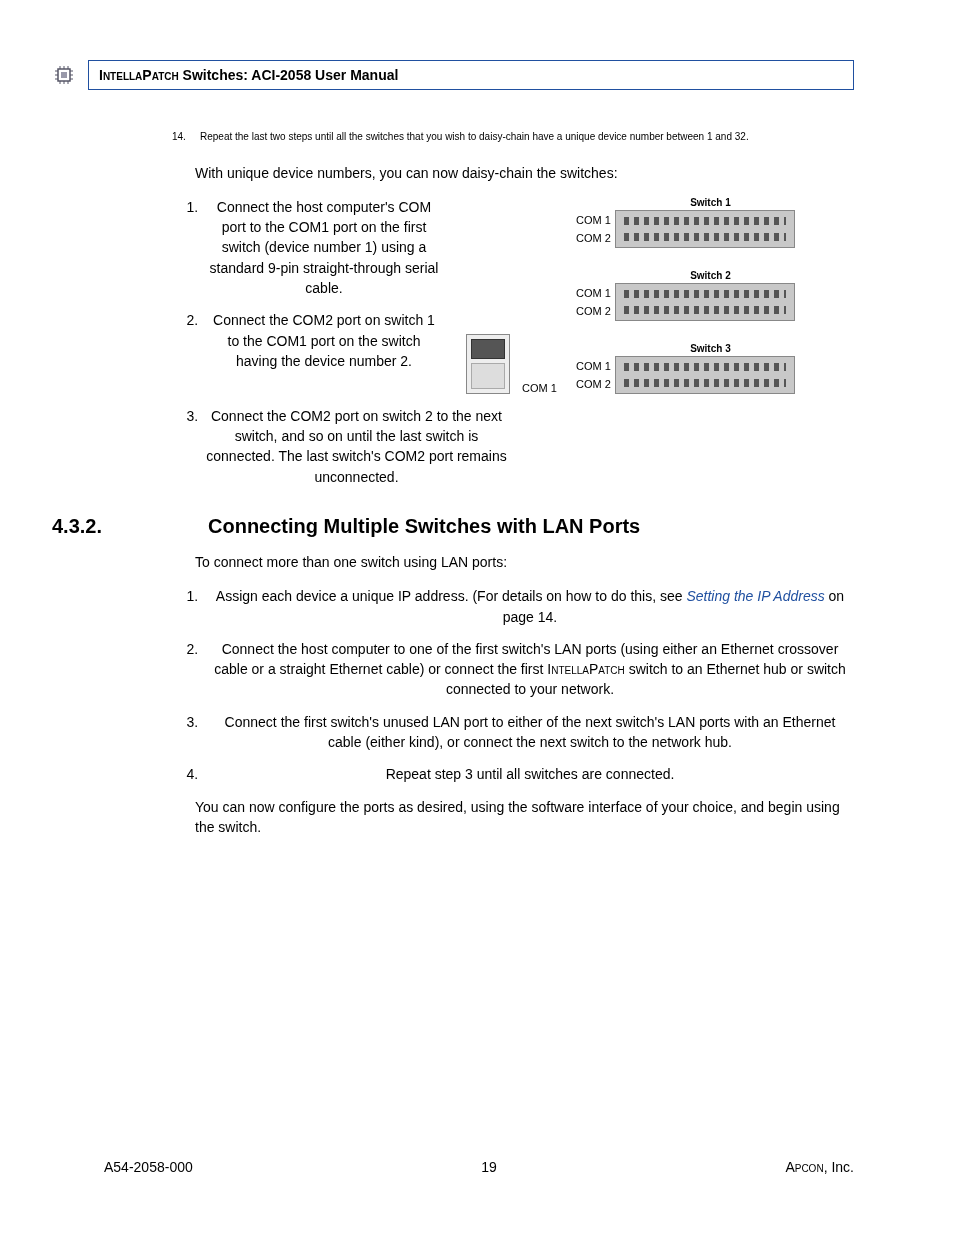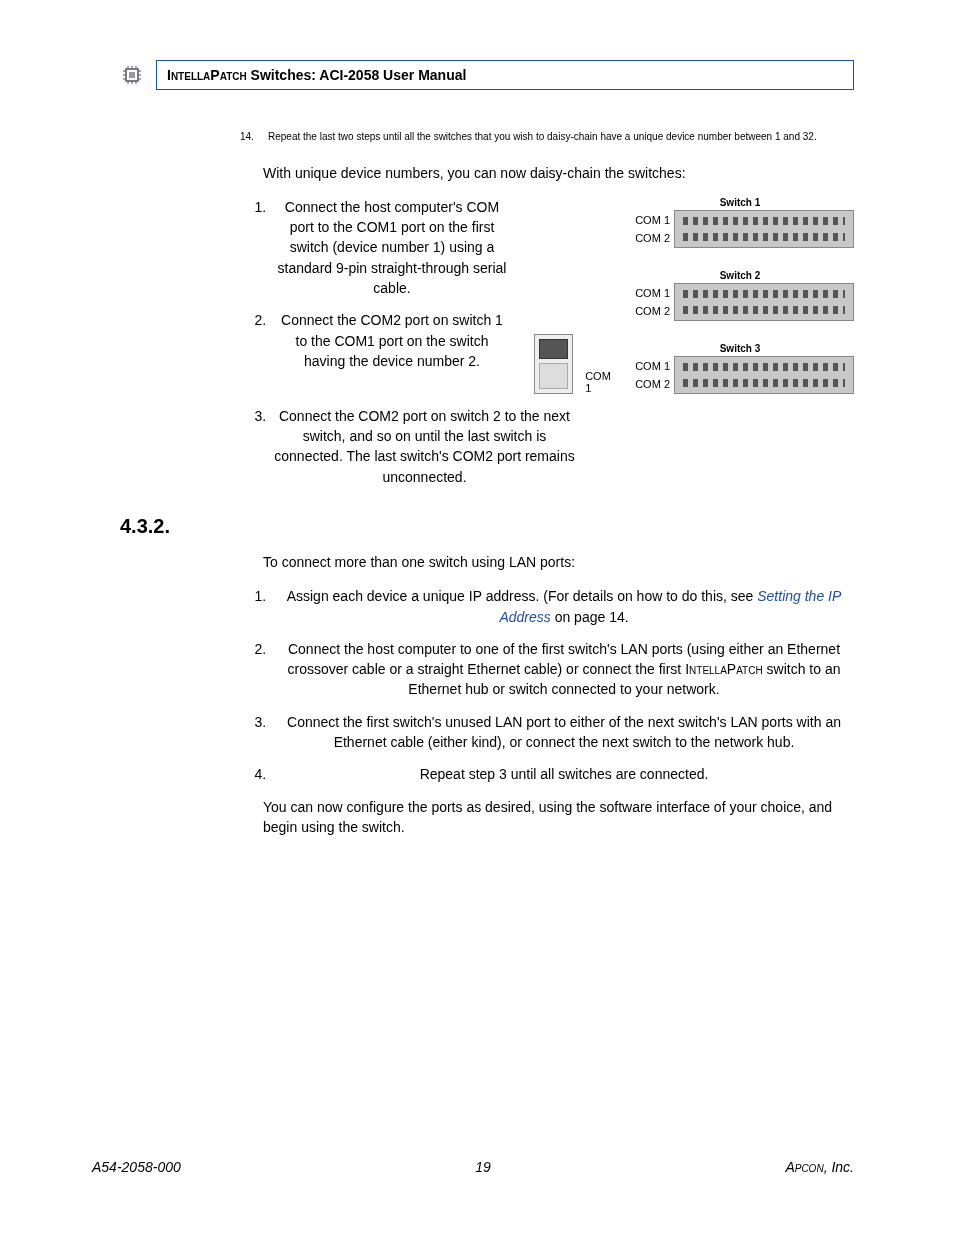--- a/index.html
+++ b/index.html
@@ -4,21 +4,21 @@
 <style>
   body {
     margin: 0;
     padding: 0;
     font-family: Arial, Helvetica, sans-serif;
     background: #fff;
     color: #000;
     width: 954px;
   }
   .page {
-    padding: 60px 100px 40px 120px;
+    padding: 60px 100px 40px 52px;
     min-height: 1235px;
     box-sizing: border-box;
     position: relative;
   }
   .header-row {
     display: flex;
     align-items: center;
     margin-bottom: 40px;
   }
   .chip-icon {
@@ -87,26 +87,25 @@
     flex-shrink: 0;
   }
   .link {
     color: #2050a0;
     font-style: italic;
   }
   .sc { font-variant: small-caps; }
   .footer {
     position: absolute;
     bottom: 60px;
-    left: 92px;
+    left: 104px;
     right: 100px;
     display: flex;
     justify-content: space-between;
     font-size: 14px;
-    font-style: italic;
   }
   
   .diagram {
     font-size: 12px;
     position: relative;
   }
   .switch-label {
     font-weight: bold;
     text-align: center;
     font-size: 10px;
@@ -278,20 +277,21 @@
       </div>
     </div>
 
     <ol class="steps" start="3" style="max-width:305px;">
       <li>Connect the COM2 port on switch 2 to the next switch, and so on until the last switch is connected. The last switch's COM2 port remains unconnected.</li>
     </ol>
   </div>
 
   <div class="section-heading">
     <span class="sec-num">4.3.2.</span>
+    <span>Connecting Multiple Switches with LAN Ports</span>
   </div>
 
   <div class="content-indent">
     <div class="para">To connect more than one switch using LAN ports:</div>
 
     <ol class="steps">
       <li>
         <span>Assign each device a unique IP address. (For details on how to do this, see </span><span class="link">Setting the IP Address</span><span> on page 14.</span>
       </li>
       <li>

